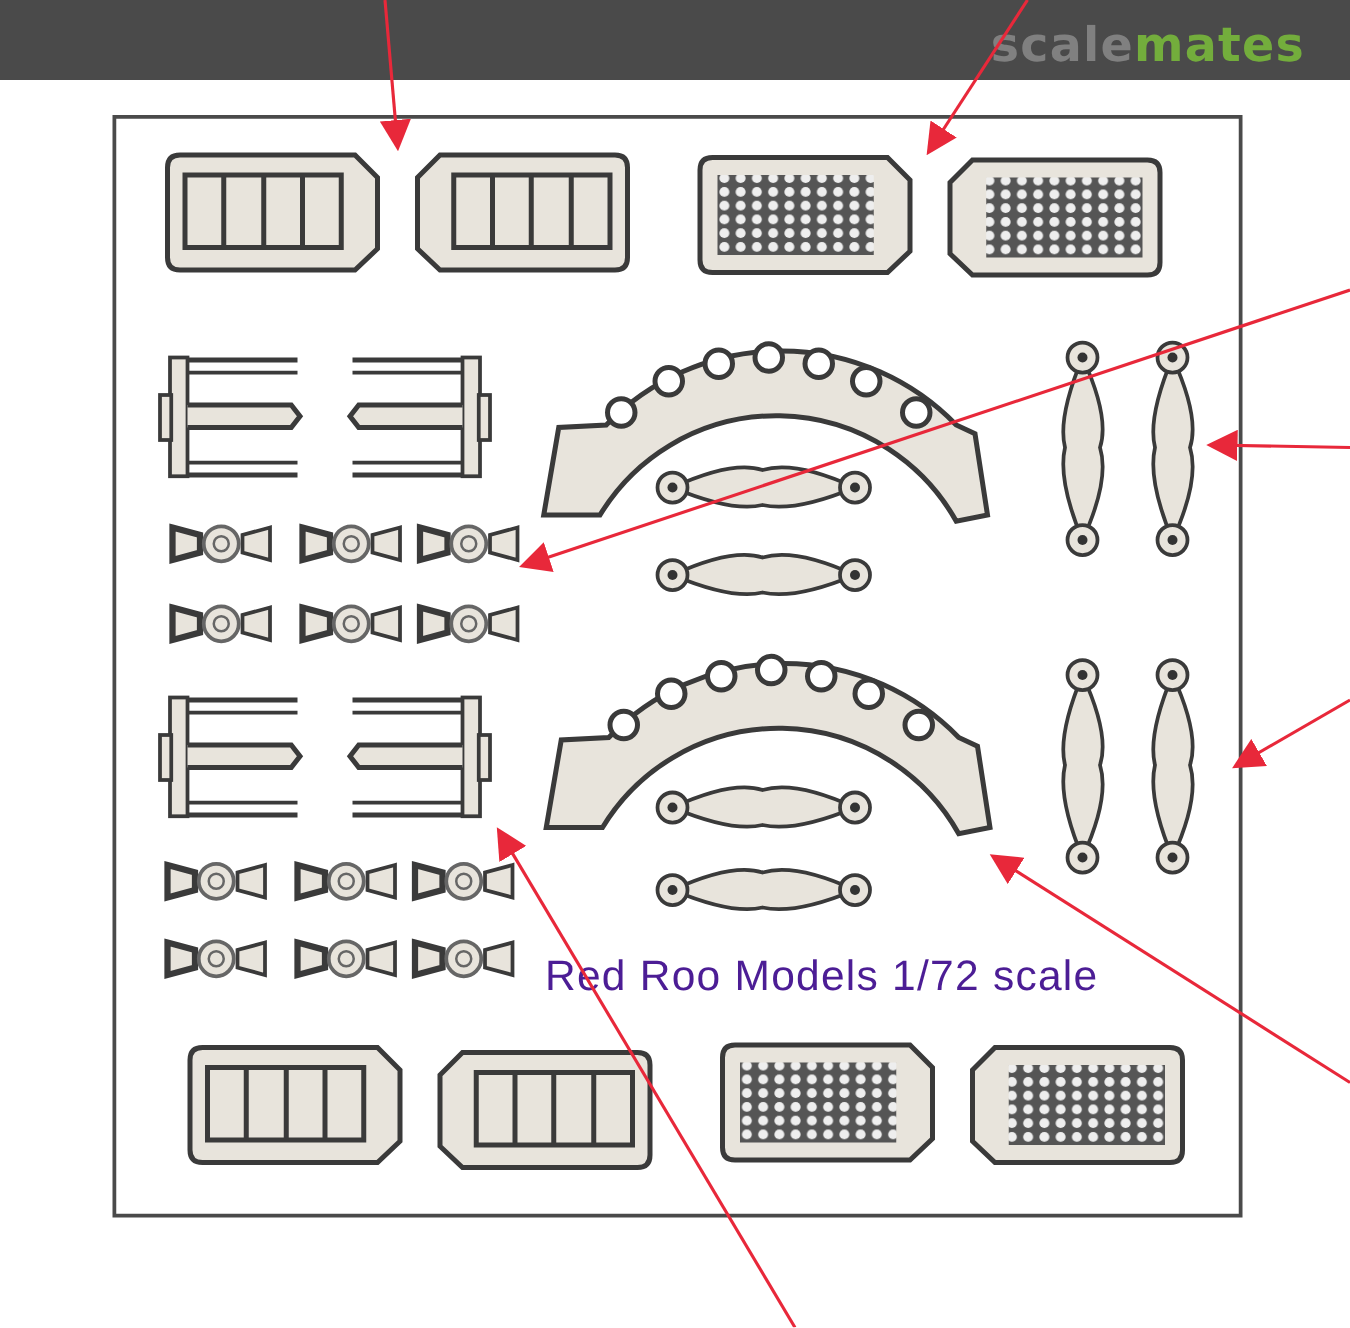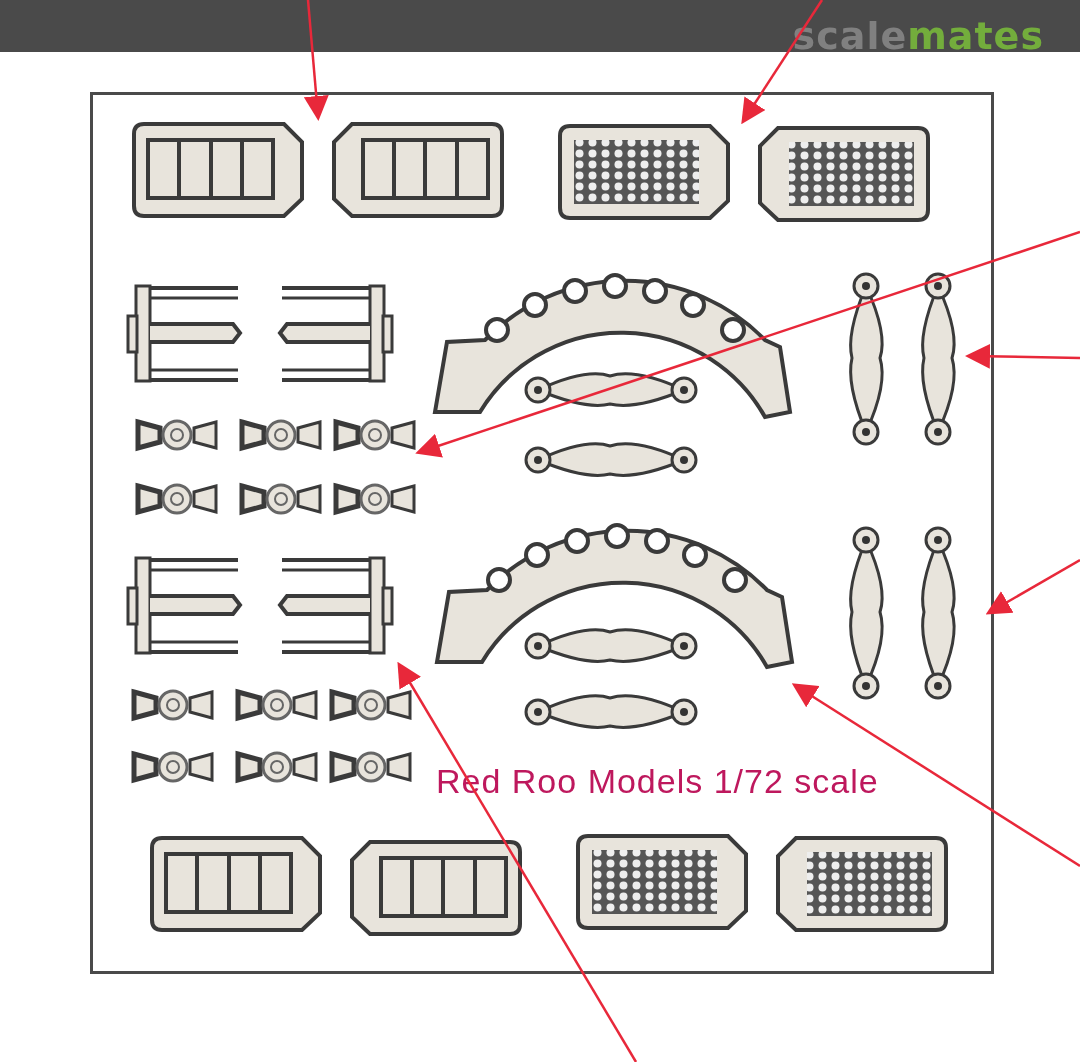--- a/index.html
+++ b/index.html
@@ -1,23 +1,23 @@
 <!DOCTYPE html>
 <html><head>
 <meta charset="utf-8">
 <style>
   html,body{margin:0;padding:0;}
   body{width:1080px;height:1062px;position:relative;background:#ffffff;overflow:hidden;font-family:"Liberation Sans",sans-serif;}
-  .topbar{position:absolute;left:0;top:0;width:1080px;height:52px;background:#4a4a4a;}
+  .topbar{position:absolute;left:0;top:0;width:1080px;height:64px;background:#4a4a4a;}
   .logo{position:absolute;right:36px;top:14px;font-family:"DejaVu Sans",sans-serif;font-weight:bold;font-size:38px;letter-spacing:1px;line-height:44px;opacity:.85;}
   .logo .scale{color:#8a8a8a;}
   .logo .mates{color:#7bbf3a;}
   .fret{position:absolute;left:90px;top:92px;width:904px;height:882px;border:3px solid #4a4a4a;box-sizing:border-box;background:#fff;}
   svg.parts{position:absolute;left:0;top:0;}
-  .caption{position:absolute;left:436px;top:762px;font-size:34px;color:#be185d;letter-spacing:1px;white-space:nowrap;}
+  .caption{position:absolute;left:436px;top:762px;font-size:34px;color:#4c1d95;letter-spacing:1px;white-space:nowrap;}
   svg.arrows{position:absolute;left:0;top:0;pointer-events:none;}
 </style>
 </head>
 <body>
 
 <div class="topbar">
   <div class="logo"><span class="scale">scale</span><span class="mates">mates</span></div>
 </div>
 
 <div class="fret"></div>

